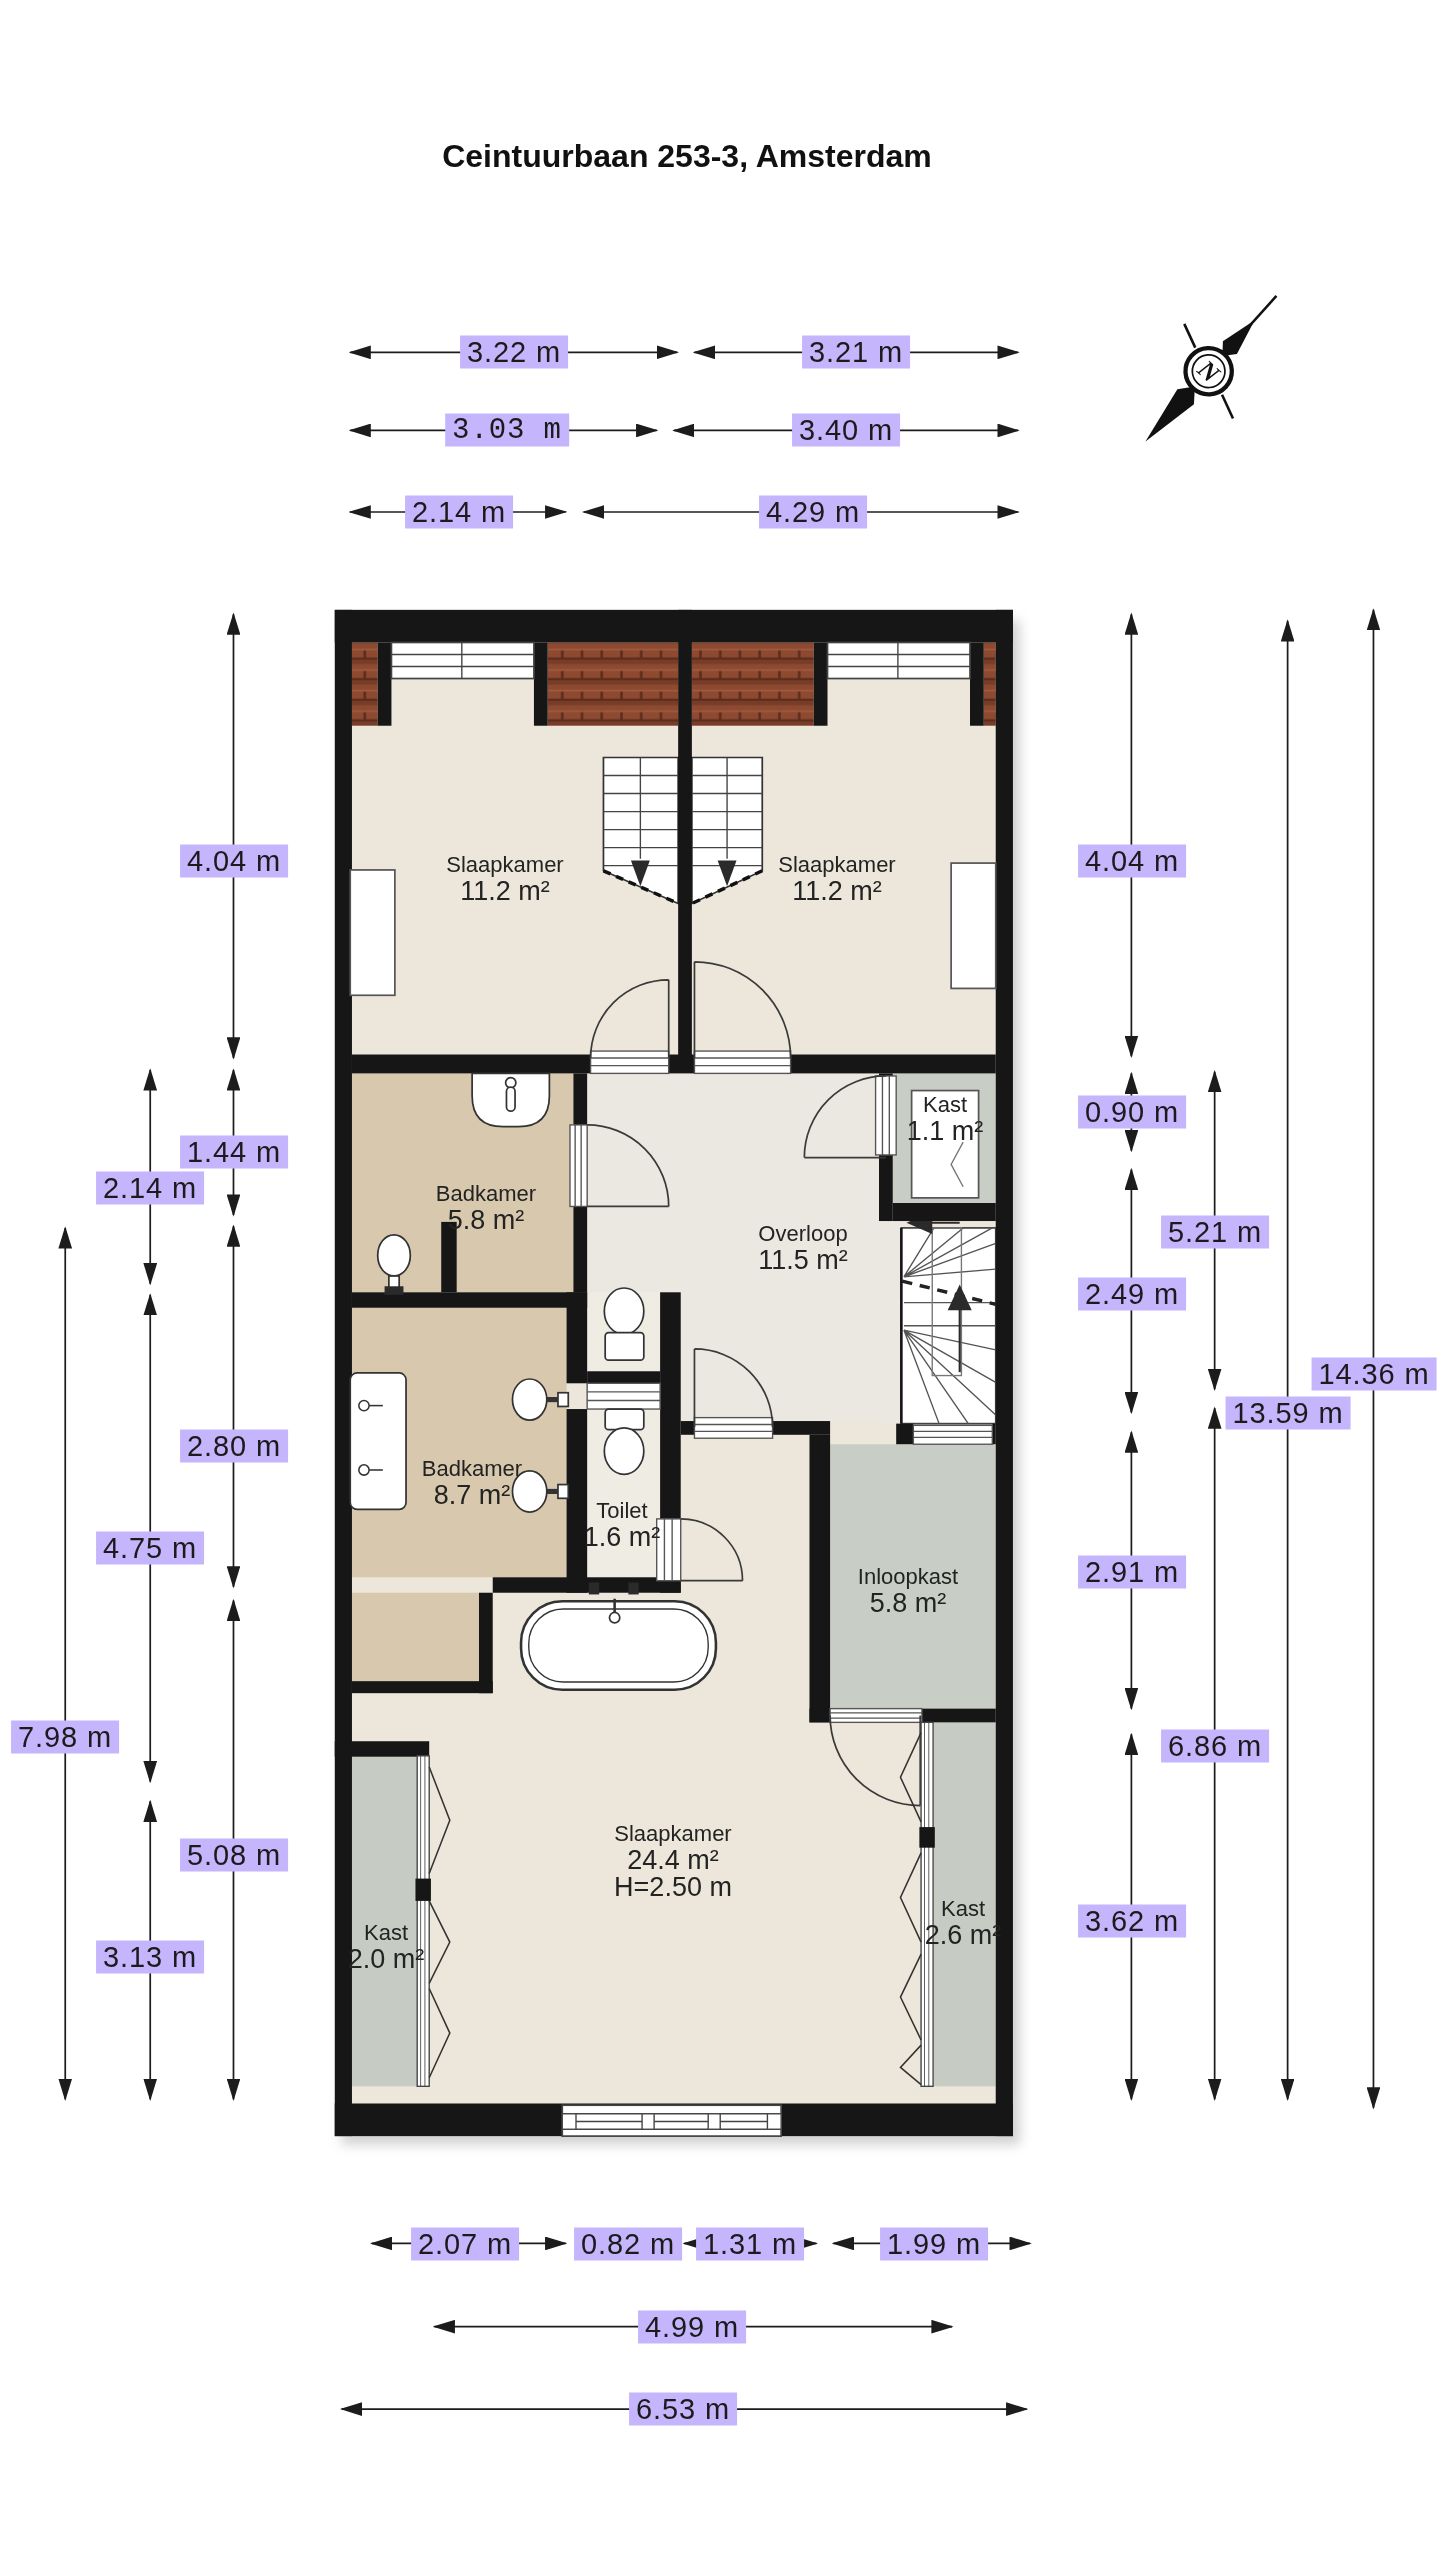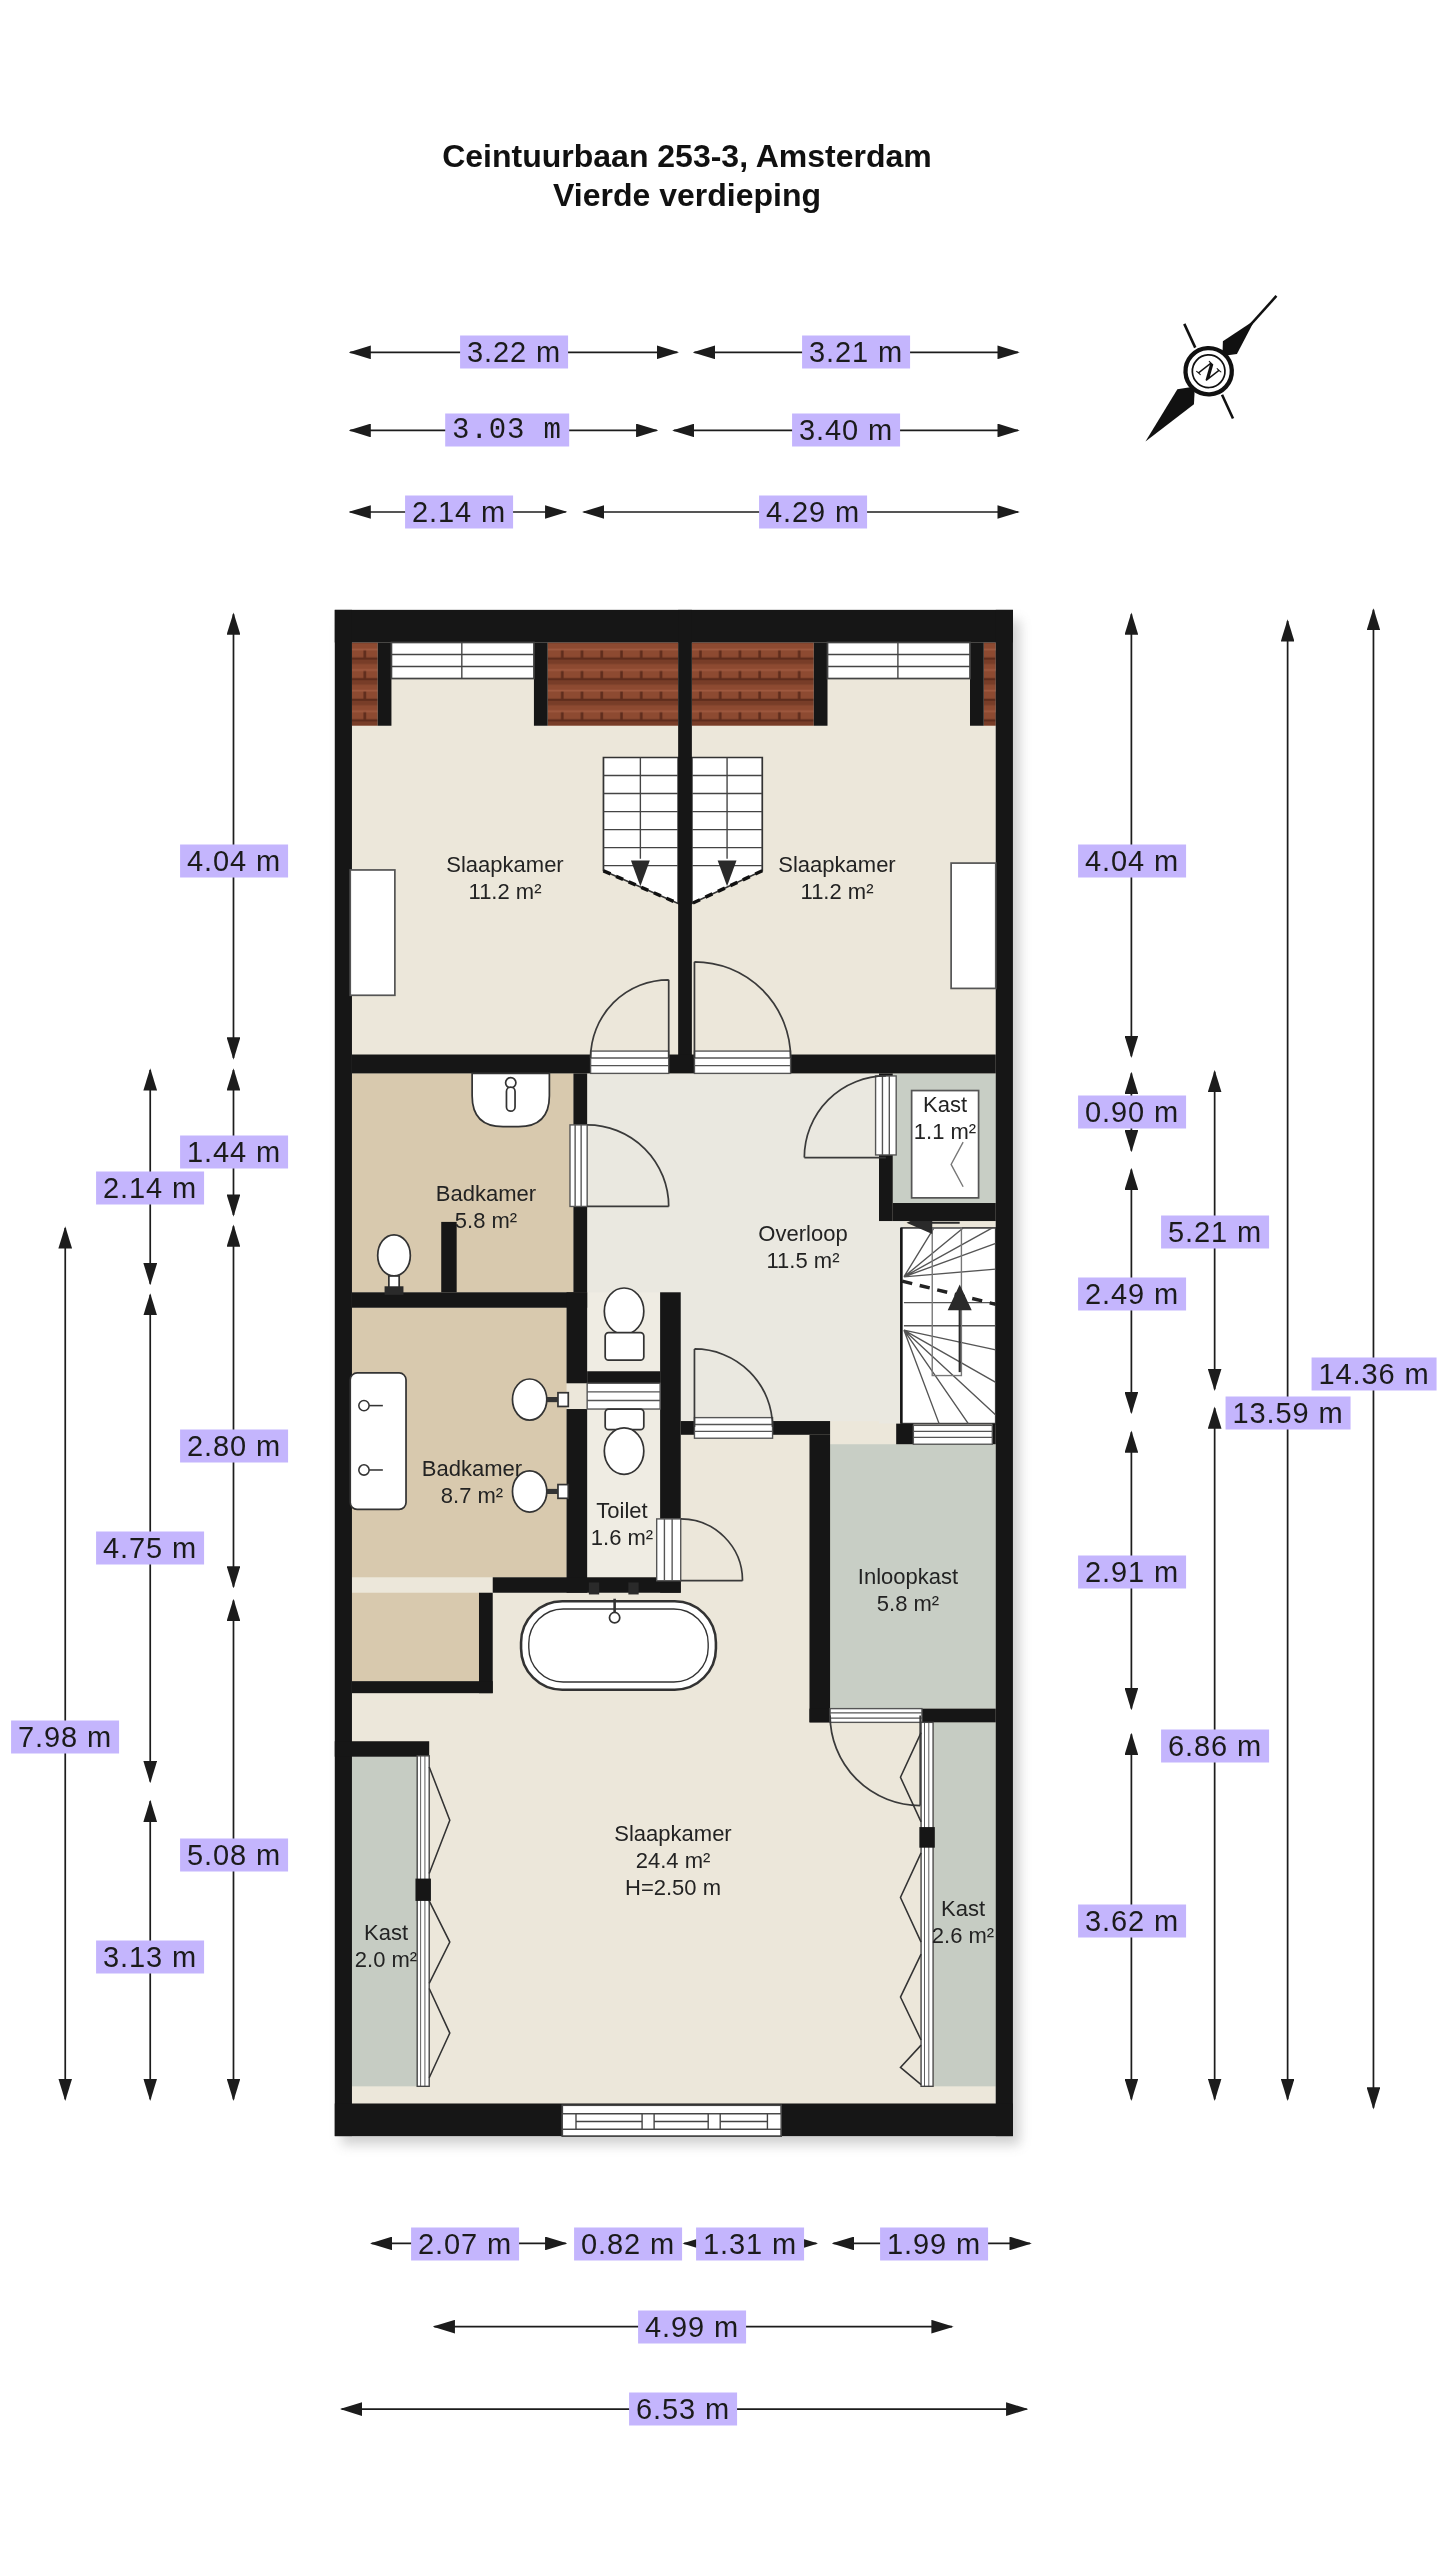--- a/index.html
+++ b/index.html
@@ -5,30 +5,29 @@
   html,body{margin:0;padding:0;background:#fff;}
   .page{position:relative;width:1449px;height:2544px;background:#ffffff;overflow:hidden;
         font-family:"Liberation Sans", sans-serif;}
   .plan-svg{position:absolute;left:0;top:0;}
   .title{position:absolute;left:687px;top:137px;transform:translateX(-50%);text-align:center;
          font-size:32px;font-weight:bold;line-height:39px;color:#111;white-space:nowrap;}
   .dim{position:absolute;transform:translate(-50%,-50%);font-size:29px;color:#1b1b1b;
        background:#c4b5fd;padding:0 6.9px;white-space:nowrap;letter-spacing:0.9px;}
   .room{position:absolute;transform:translate(-50%,-50%);text-align:center;font-size:22px;
         line-height:27px;color:#232323;white-space:nowrap;}
-  .room .sub{font-size:22px;}
+  .room .sub{font-size:27px;}
 </style>
 </head>
 <body>
 
 <div class="page">
 
   <div class="title">
     <div>Ceintuurbaan 253-3, Amsterdam</div>
-    <div>Vierde verdieping</div>
   </div>
 
   <svg class="plan-svg" width="1449" height="2576" viewBox="0 0 1688 3000" xmlns="http://www.w3.org/2000/svg">
     <defs>
       <marker id="arr" orient="auto-start-reverse" markerUnits="userSpaceOnUse" markerWidth="26" markerHeight="16" refX="24" refY="8">
         <path d="M0,0 L26,8 L0,16 Z" fill="#1c1c1c"></path>
       </marker>
       <pattern id="tiles" width="46" height="24" patternUnits="userSpaceOnUse">
         <rect width="46" height="24" fill="#8d4a31"></rect>
         <path d="M0,2 H46" stroke="#4f241655" stroke-width="6"></path>

